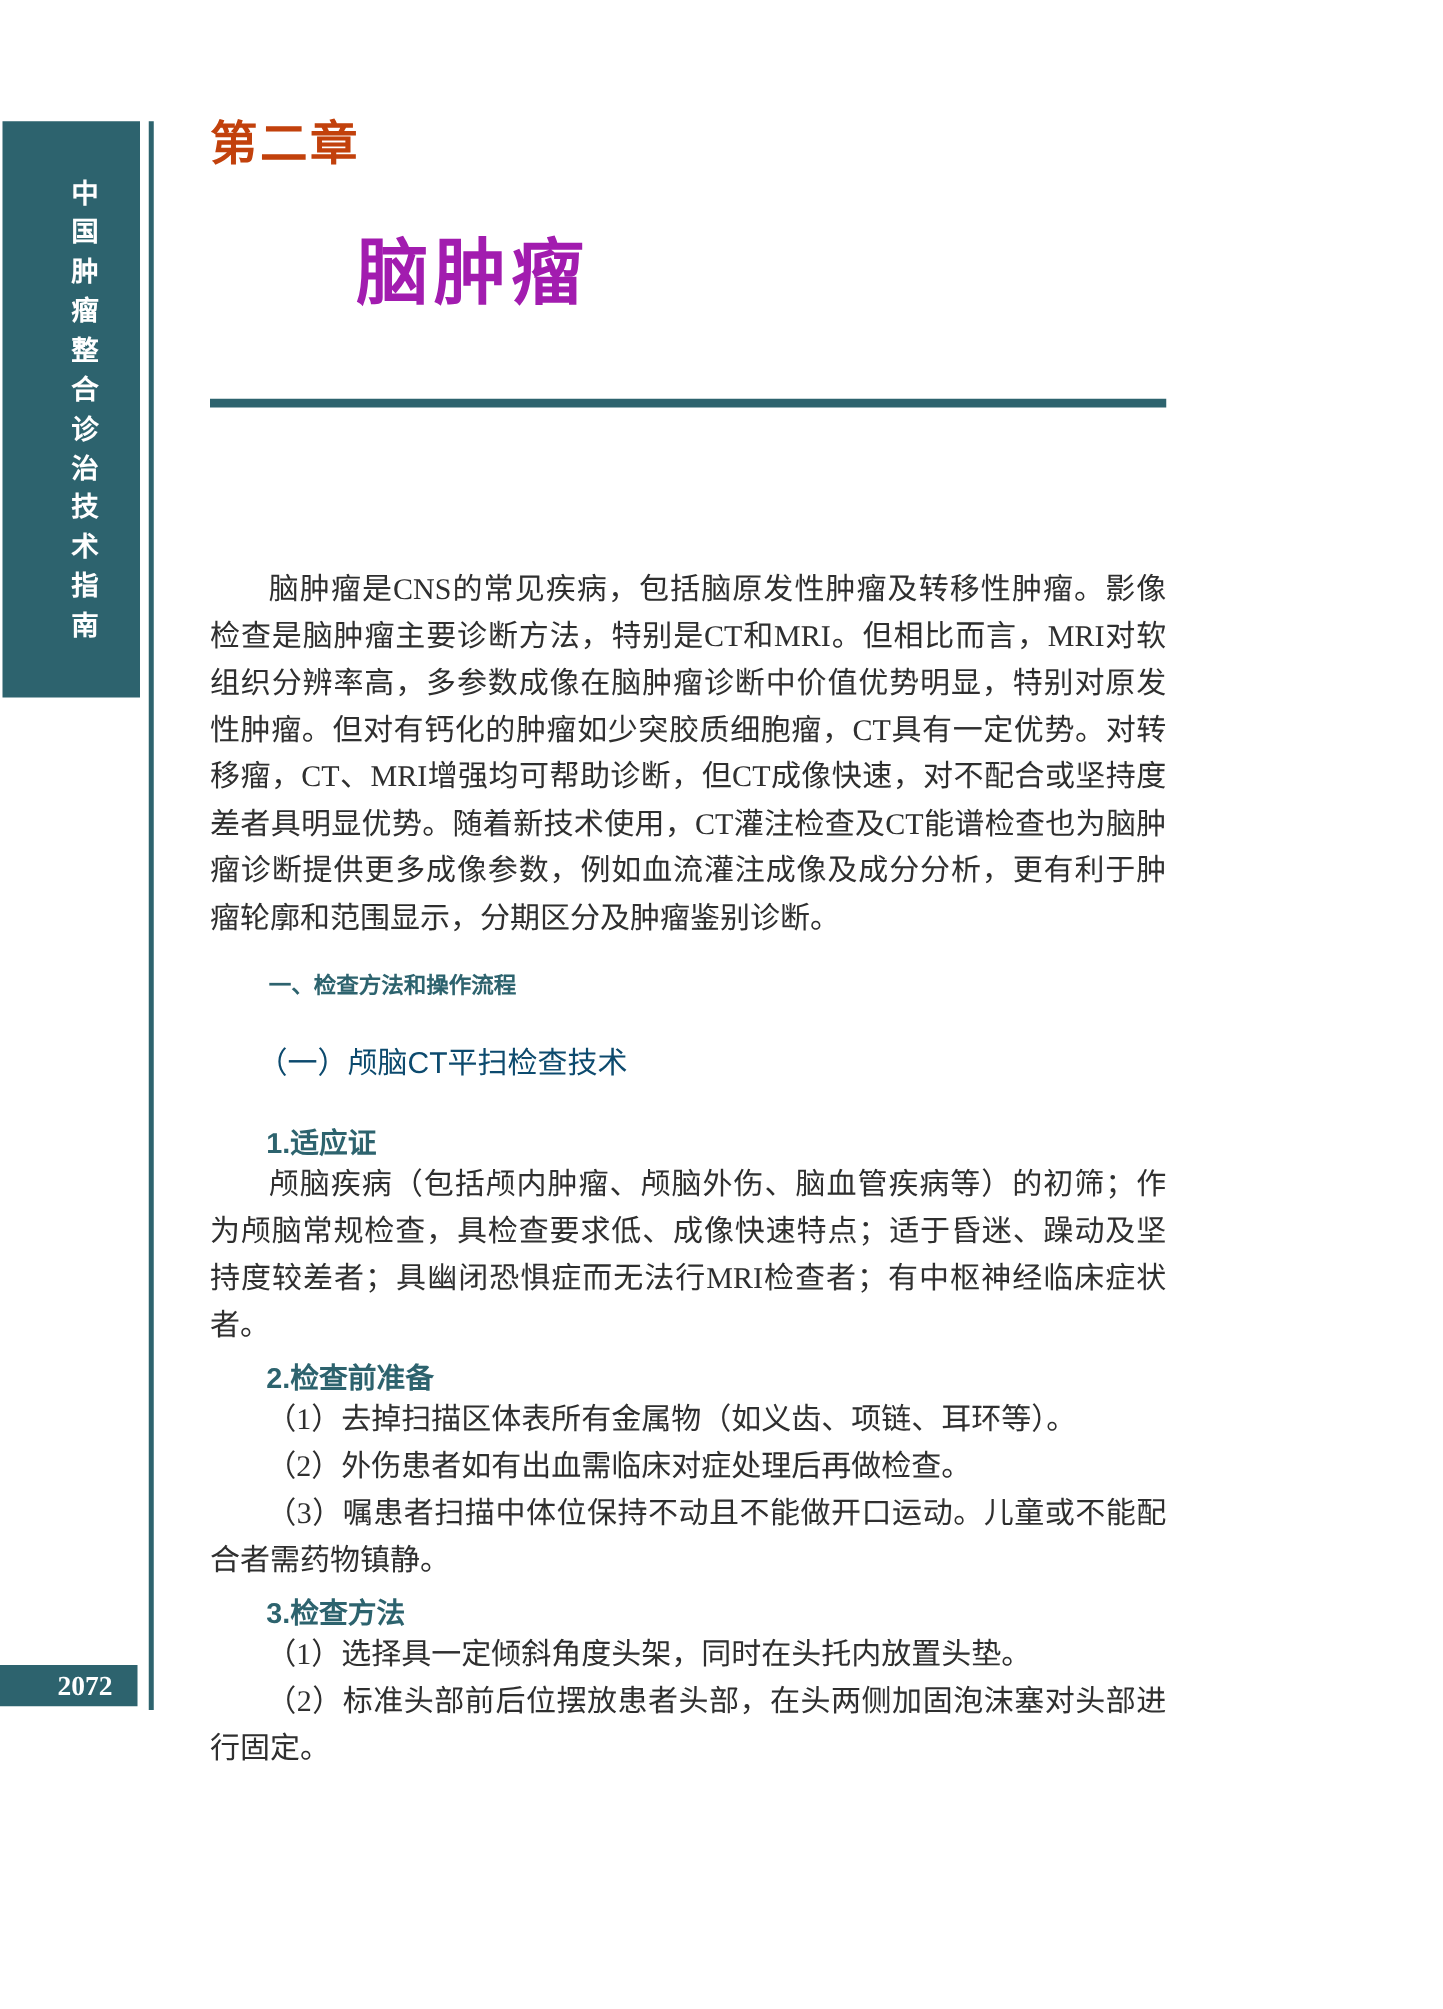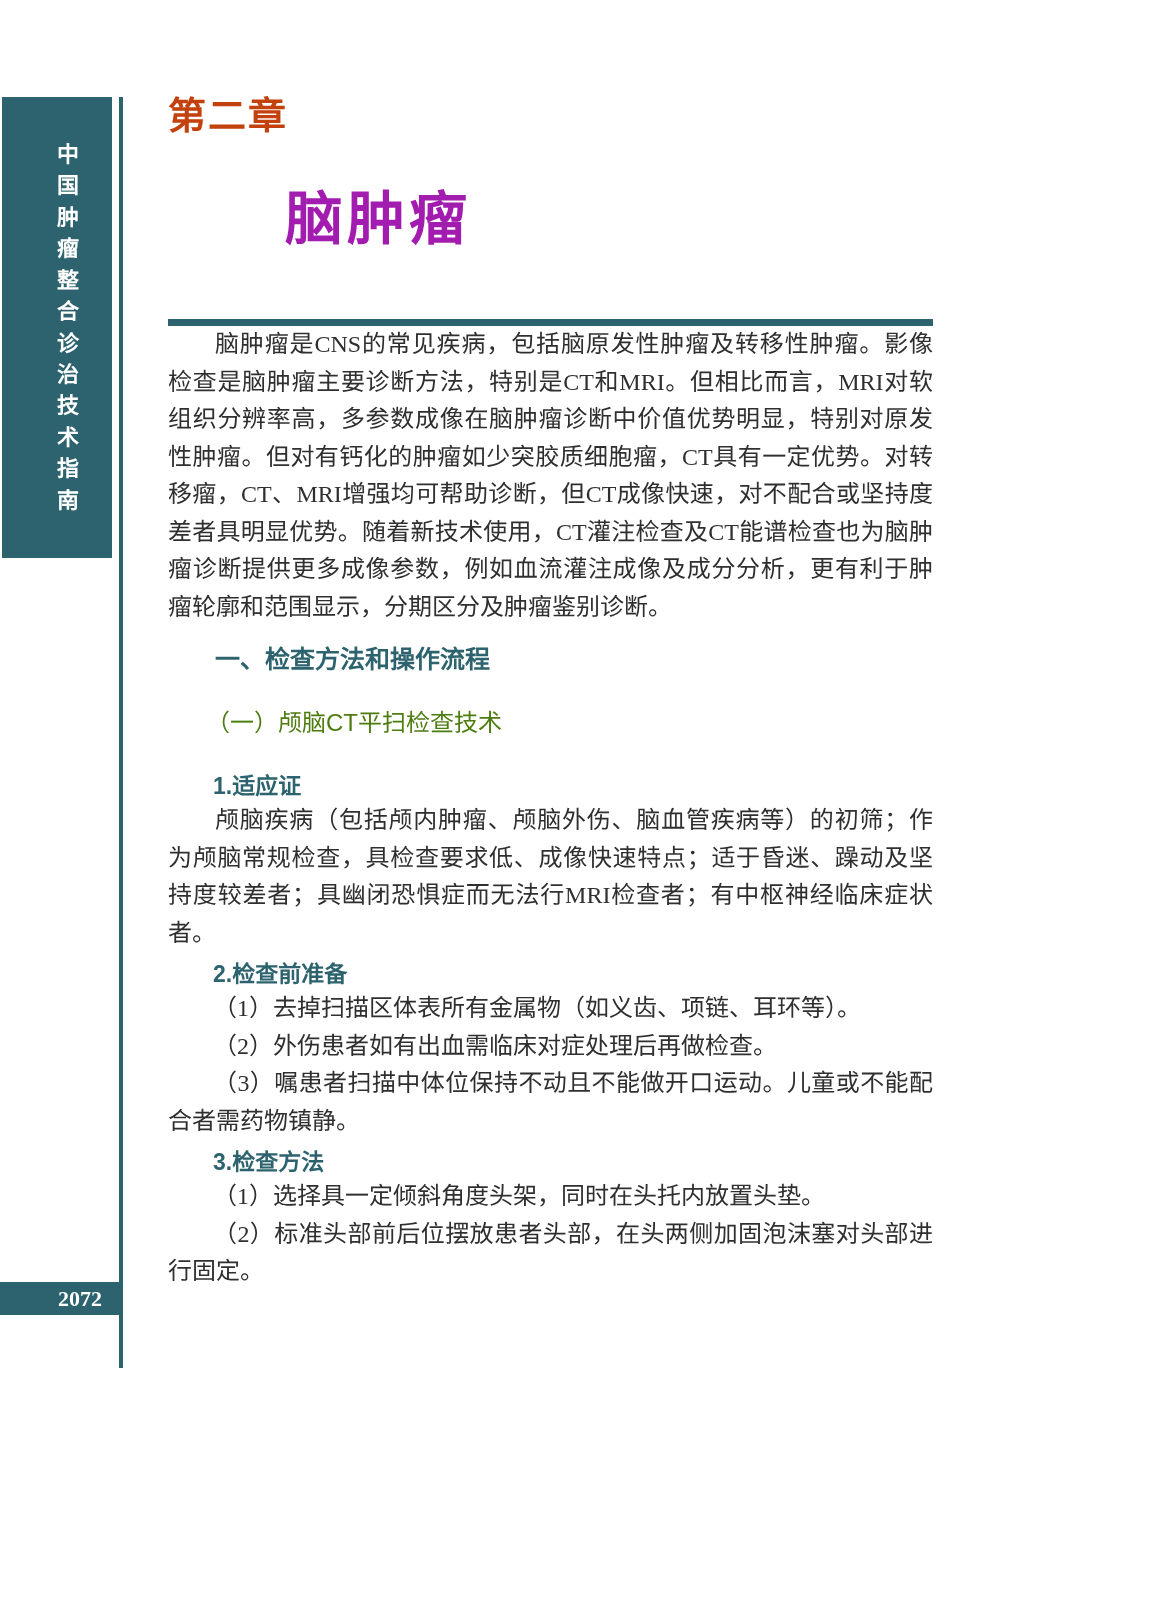--- a/index.html
+++ b/index.html
@@ -29,22 +29,22 @@
     font-size:22px;
     line-height:31.4px;
     text-align:center;
   }
   #v-rule{
     position:absolute;left:119px;top:97px;
     width:4px;height:1271px;
     background:#2d636e;
   }
   #page-num-box{
-    position:absolute;left:0;top:1282px;
-    width:122px;height:33px;
+    position:absolute;left:0;top:1332px;
+    width:110px;height:33px;
     background:#2d636e;
     box-sizing:border-box;
     display:flex;align-items:center;justify-content:flex-end;
     padding-right:20px;
   }
   #page-num-box .num{
     color:#ffffff;
     font-family:"Liberation Serif", serif;
     font-weight:bold;
     font-size:22px;
@@ -79,34 +79,35 @@
   }
   p.body-text{
     margin:0;
     font-size:24px;
     line-height:37.5px;
     text-align:justify;
     text-justify:inter-ideograph;
     color:#2f2f2f;
   }
   #intro-para{
+    margin-top:128px;
     text-indent:47px;
   }
   #section-heading{
     margin:14px 0 0 0;
     padding-left:47px;
     color:#2d636e;
     font-family:"Liberation Serif", serif;
     font-weight:bold;
-    font-size:25px;line-height:40px;
+    font-size:18px;line-height:40px;
   }
   #subsection-heading{
     margin:25px 0 0 0;
     padding-left:38px;
-    color:#4d7c0f;
+    color:#0c4a6e;
     font-family:"Liberation Sans", sans-serif;
     font-weight:500;
     font-size:24px;line-height:35px;
   }
   .sub-num-heading{
     margin:30px 0 0 0;
     padding-left:45px;
     color:#2d636e;
     font-family:"Liberation Sans", sans-serif;
     font-weight:bold;

